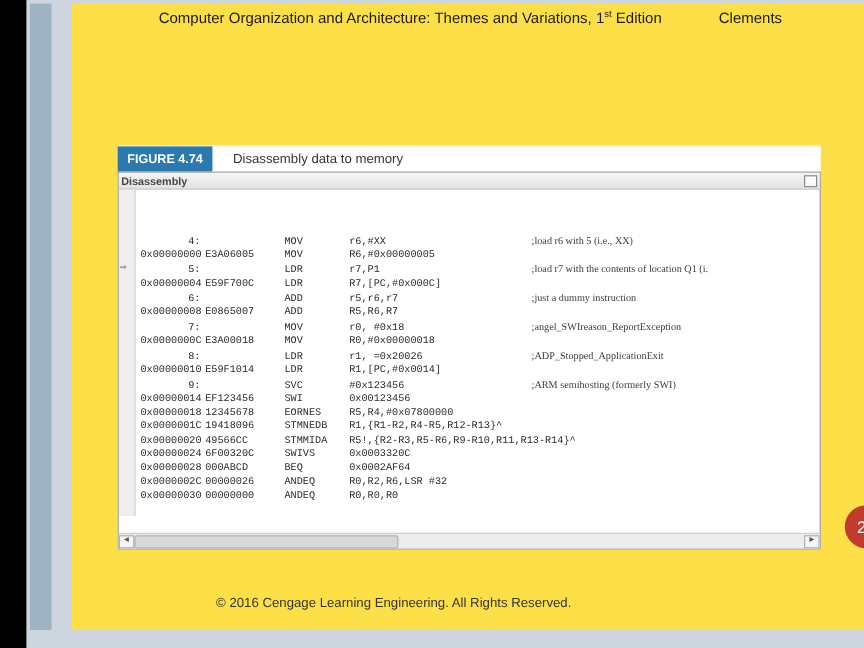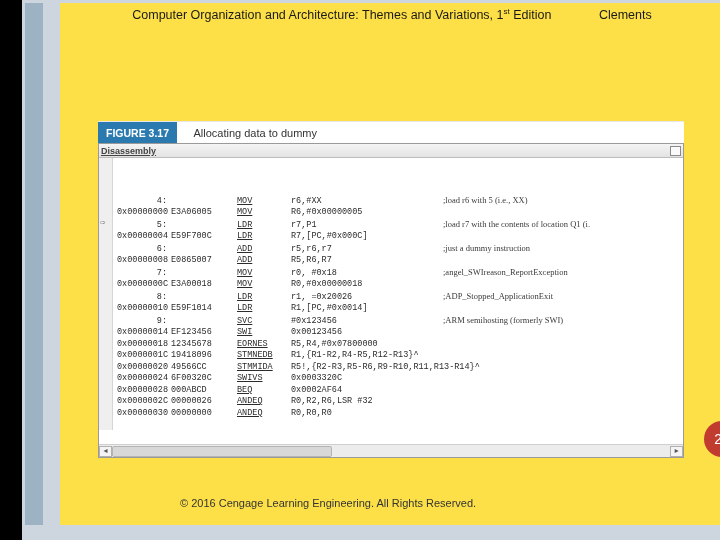--- a/index.html
+++ b/index.html
@@ -72,21 +72,20 @@
     border-bottom: 1px solid #bdbdbd;
     height: 14px;
     display: flex;
     align-items: center;
     justify-content: space-between;
     padding: 0 2px;
     font-family: Arial, sans-serif;
     font-size: 9px;
     font-weight: bold;
     color: #444;
-    text-decoration: underline;
   }
   .dis-head .box-btn {
     width: 11px; height: 10px;
     border: 1px solid #8a8a8a;
     background: #fafafa;
   }
   .dis-body {
     padding: 2px 4px 2px 18px;
     line-height: 11.5px;
     white-space: pre;
@@ -147,42 +146,42 @@
   .copyright {
     position: absolute;
     left: 120px; bottom: 16px;
     font-size: 11px;
     color: #333;
   }
 
   .row { display: block; }
   .c-lbl { display:inline-block; width: 54px; text-align: right; padding-right: 4px; color:#2b2b2b; }
   .c-hex { display:inline-block; width: 66px; color:#2b2b2b; }
-  .c-mn  { display:inline-block; width: 54px; color:#2b2b2b;text-decoration:underline; }
+  .c-mn  { display:inline-block; width: 54px; color:#2b2b2b; }
   .c-op  { display:inline-block; width: 152px; color:#2b2b2b; }
   .c-cm  { display:inline-block; color:#3a3a3a;font-family:Liberation Serif, serif; }
 </style>
 </head>
 <body>
 
 <div class="slide">
   <div class="side-stripe"></div>
   <div class="main-panel">
 
     <div class="header">
       <span class="title">
         <span>Computer Organization and Architecture: Themes and Variations, 1</span><sup>st</sup><span> Edition</span>
       </span>
       <span class="author">Clements</span>
     </div>
 
     <div class="figure">
       <div class="fig-title">
-        <span class="fig-badge">FIGURE 3.17</span>
-        <span>Allocating data to dummy</span>
+        <span class="fig-badge">FIGURE 4.74</span>
+        <span>Disassembly data to memory</span>
       </div>
 
       <div class="dis-wrap">
         <div class="dis-head">
           <span>Disassembly</span>
           <span class="box-btn"></span>
         </div>
         <div class="dis-body">
           <div class="gutter">
             <span class="gutter-icon" id="gutter-arrow" style="top: 59.5px;">⇨</span>

